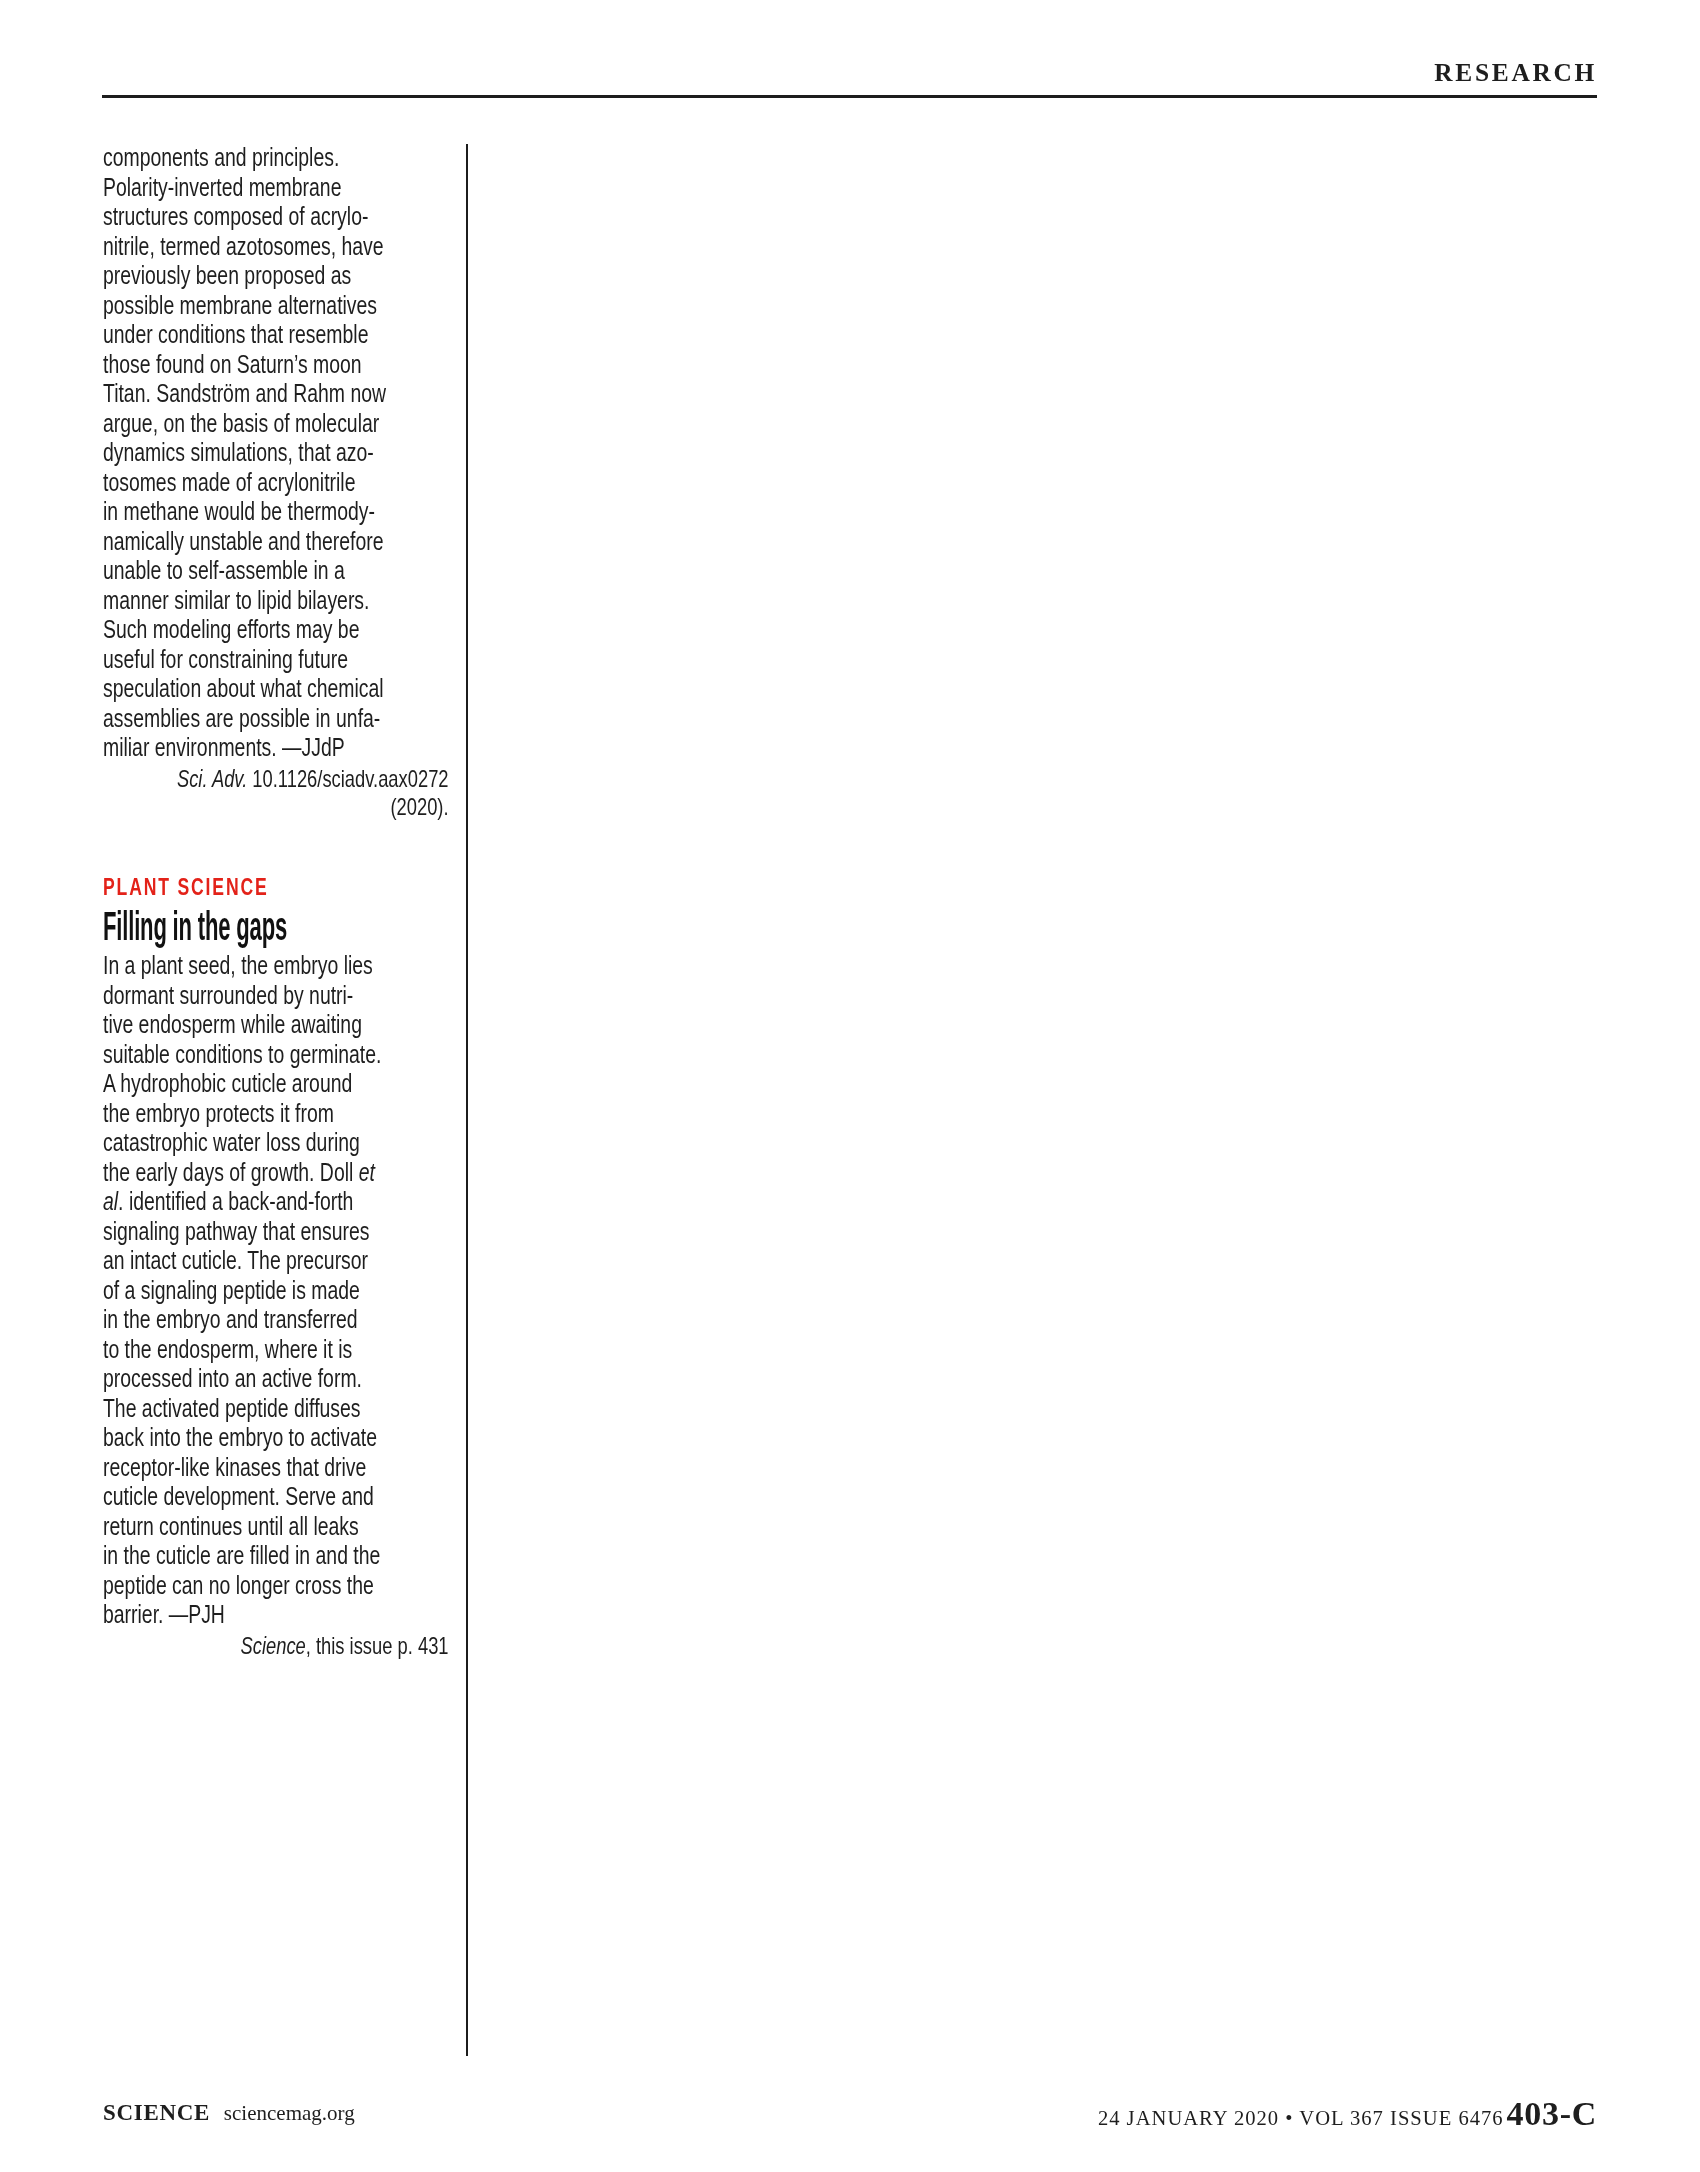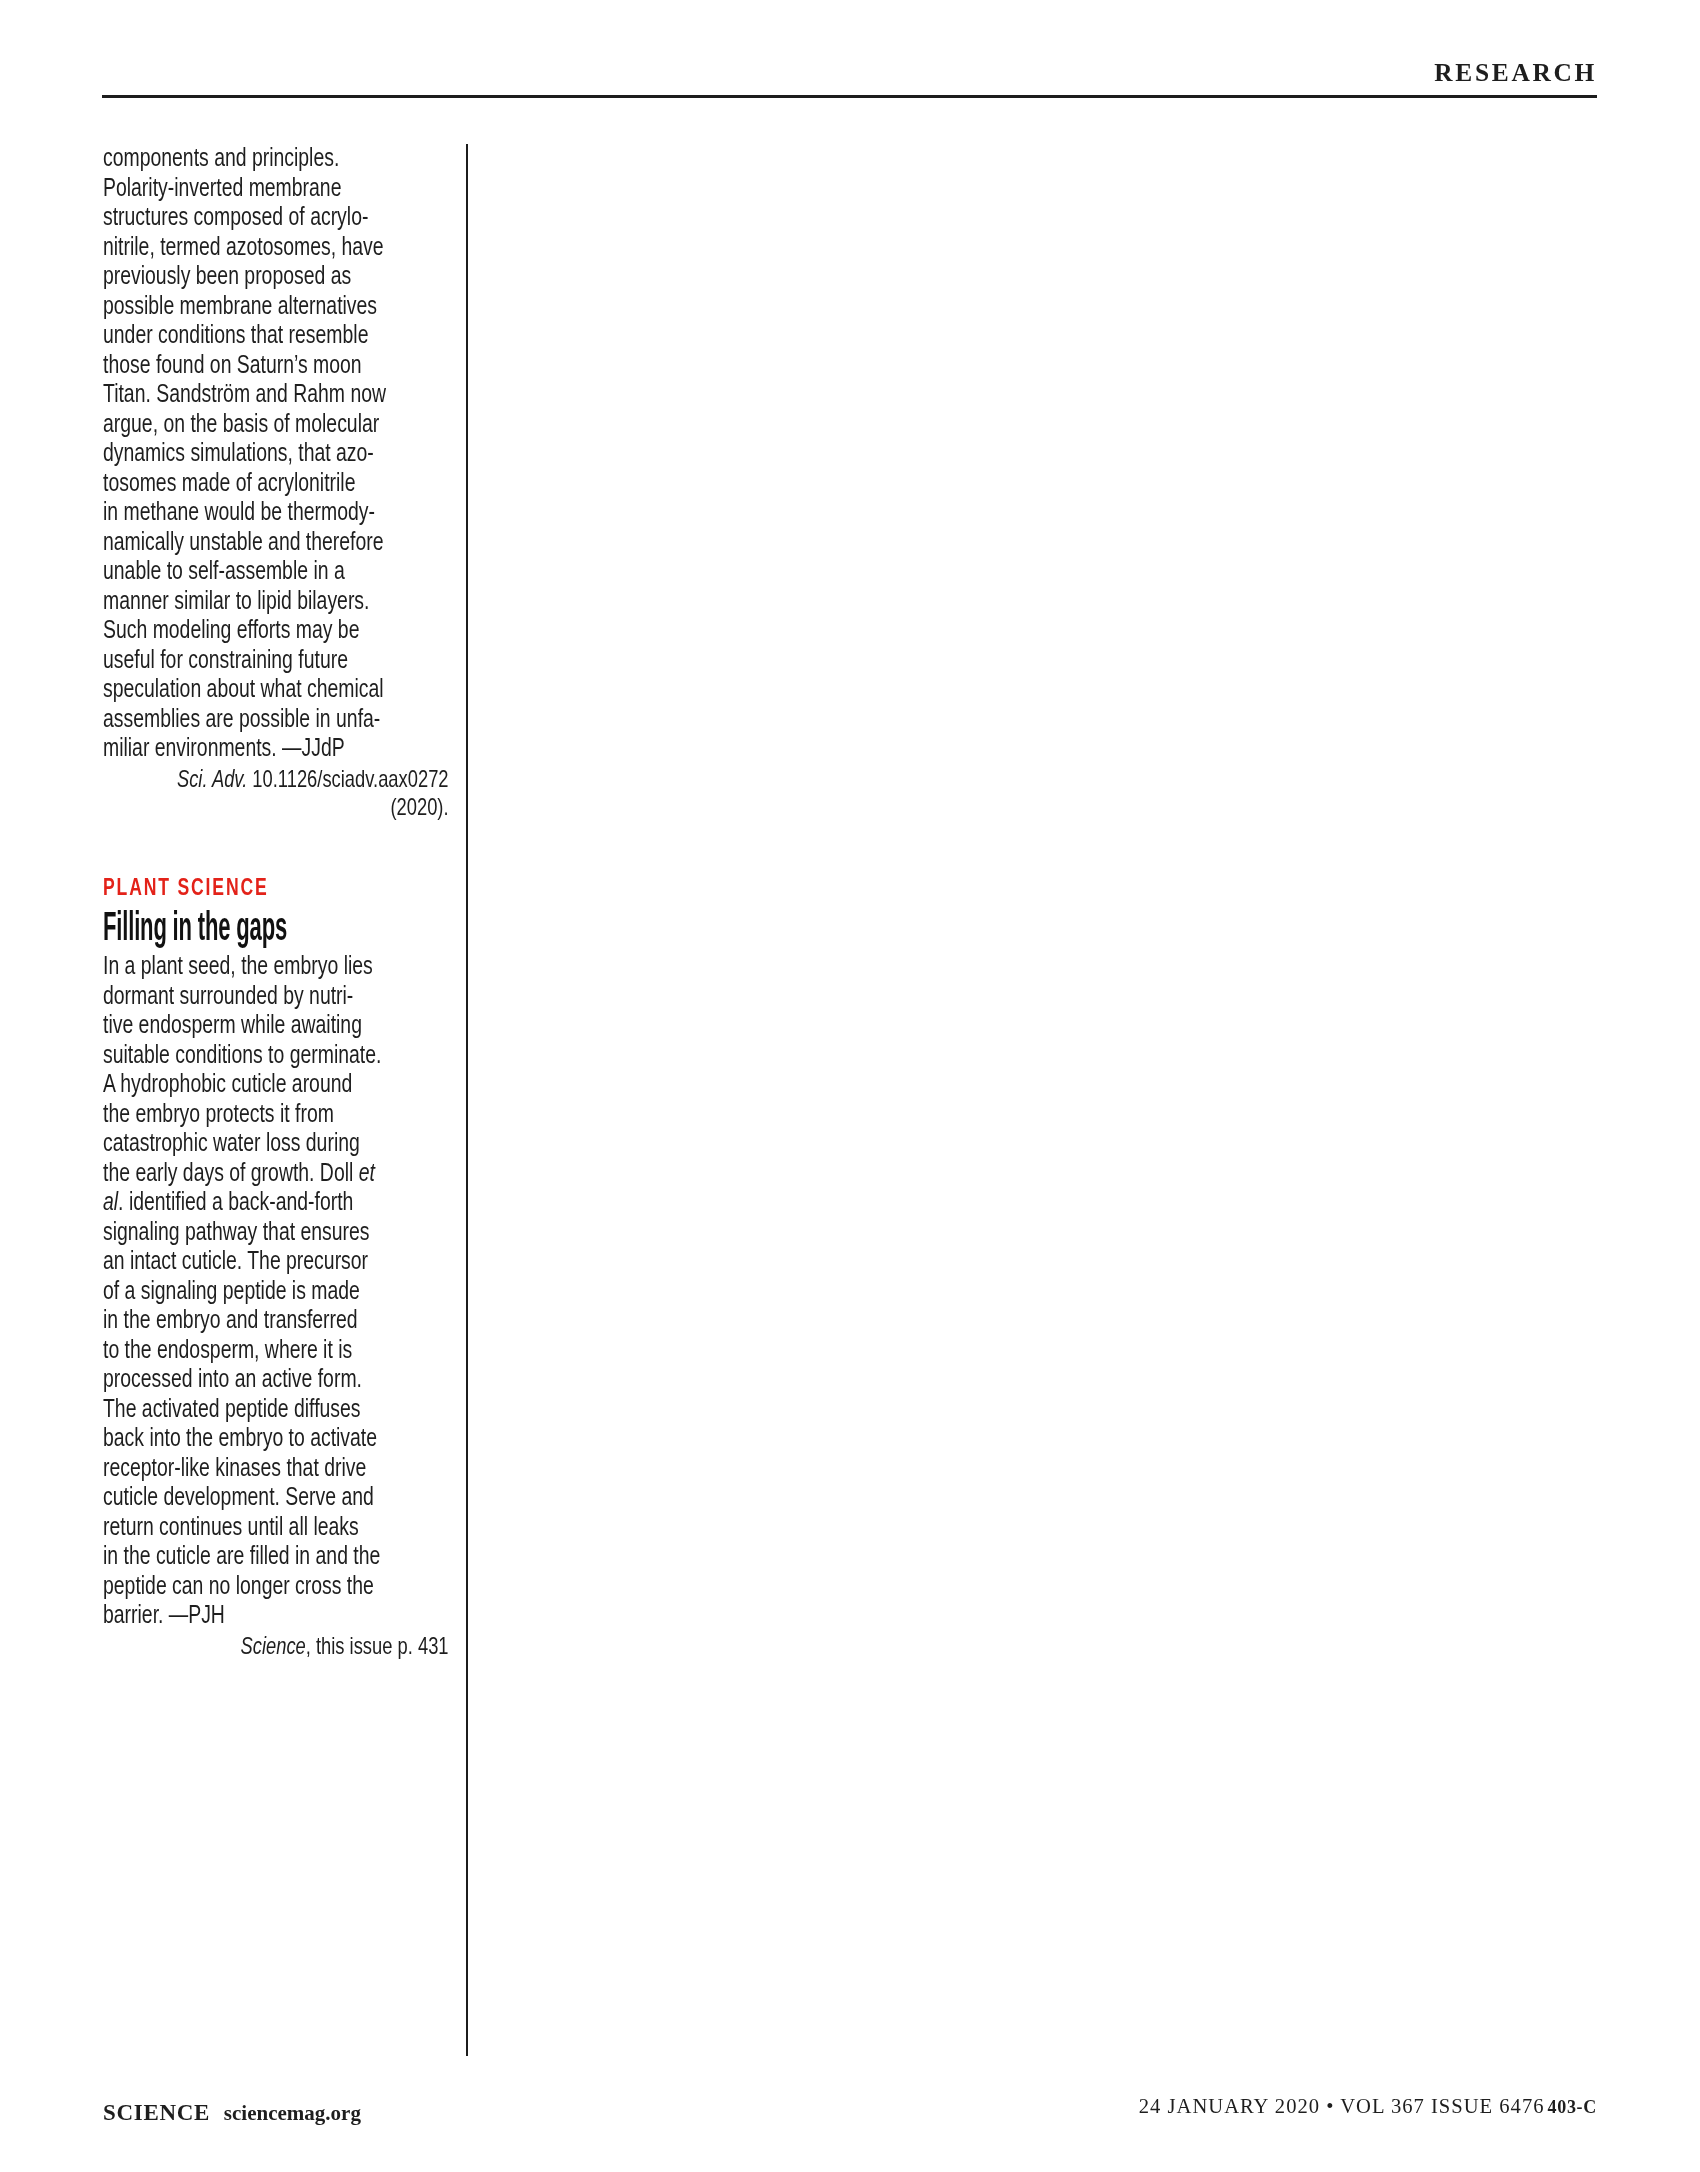--- a/index.html
+++ b/index.html
@@ -52,28 +52,28 @@
     font-size:40px;line-height:38px;font-weight:700;letter-spacing:-0.3px;
     color:#111111;white-space:nowrap;
   }
   
   .footer-left{
     position:absolute;left:103px;top:2100px;
     font-family:"Liberation Serif",serif;
     display:flex;align-items:baseline;gap:13.7px;
   }
   .footer-left .journal{font-weight:700;font-size:23px;letter-spacing:0.7px;}
-  .footer-left .site{font-size:21px;font-weight:bold;}
+  .footer-left .site{font-size:21px;}
   .footer-right{
     position:absolute;right:103px;top:2095px;
     font-family:"Liberation Serif",serif;
     display:flex;align-items:baseline;gap:3px;
   }
   .footer-right .issue-info{font-size:20.6px;letter-spacing:1px;}
-  .footer-right .page-number{font-weight:700;font-size:18px;letter-spacing:0.7px;}
+  .footer-right .page-number{font-weight:700;font-size:34px;letter-spacing:0.7px;}
   .footer-center{
     position:absolute;left:0;top:2137px;width:1700px;
     text-align:center;
     font-style:italic;font-weight:600;font-size:21px;
     color:#111111;
   }
 </style>
 </head>
 <body>
 

